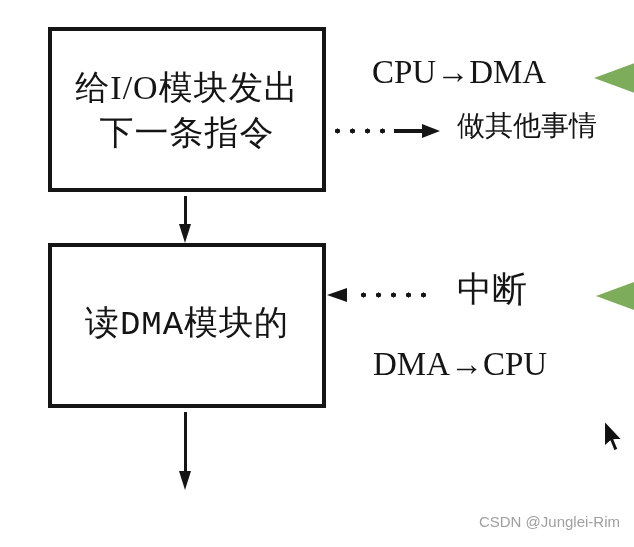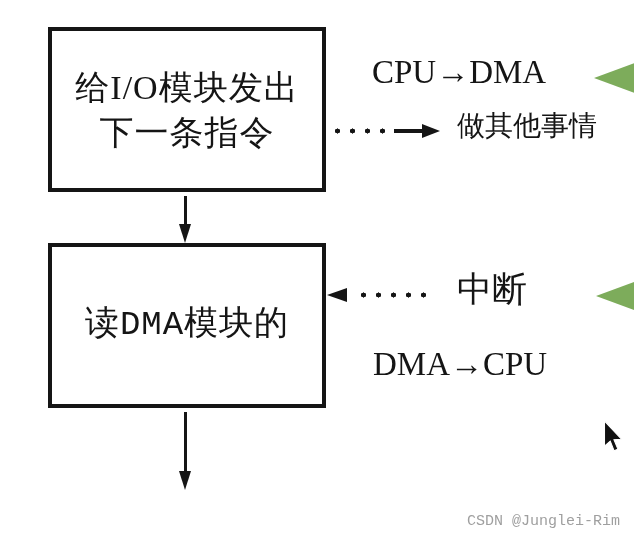--- a/index.html
+++ b/index.html
@@ -96,21 +96,21 @@
   
   .next-label {
     position: absolute; left: 38px; top: 492px; width: 296px;
     text-align: center; font-size: 37px; white-space: nowrap;
   }
 
   
   .watermark {
     position: absolute; left: 420px; top: 513px; width: 200px;
     text-align: right;
-    font-family: Liberation Mono, monospace;
+    font-family: Liberation Sans, sans-serif;
     font-size: 15px;
     color: var(--watermark-gray, #9f9f9f);
     white-space: nowrap;
   }
 
   
   .cursor { position: absolute; left: 602px; top: 420px; width: 22px; height: 34px; }
 </style>
 </head>
 <body>

